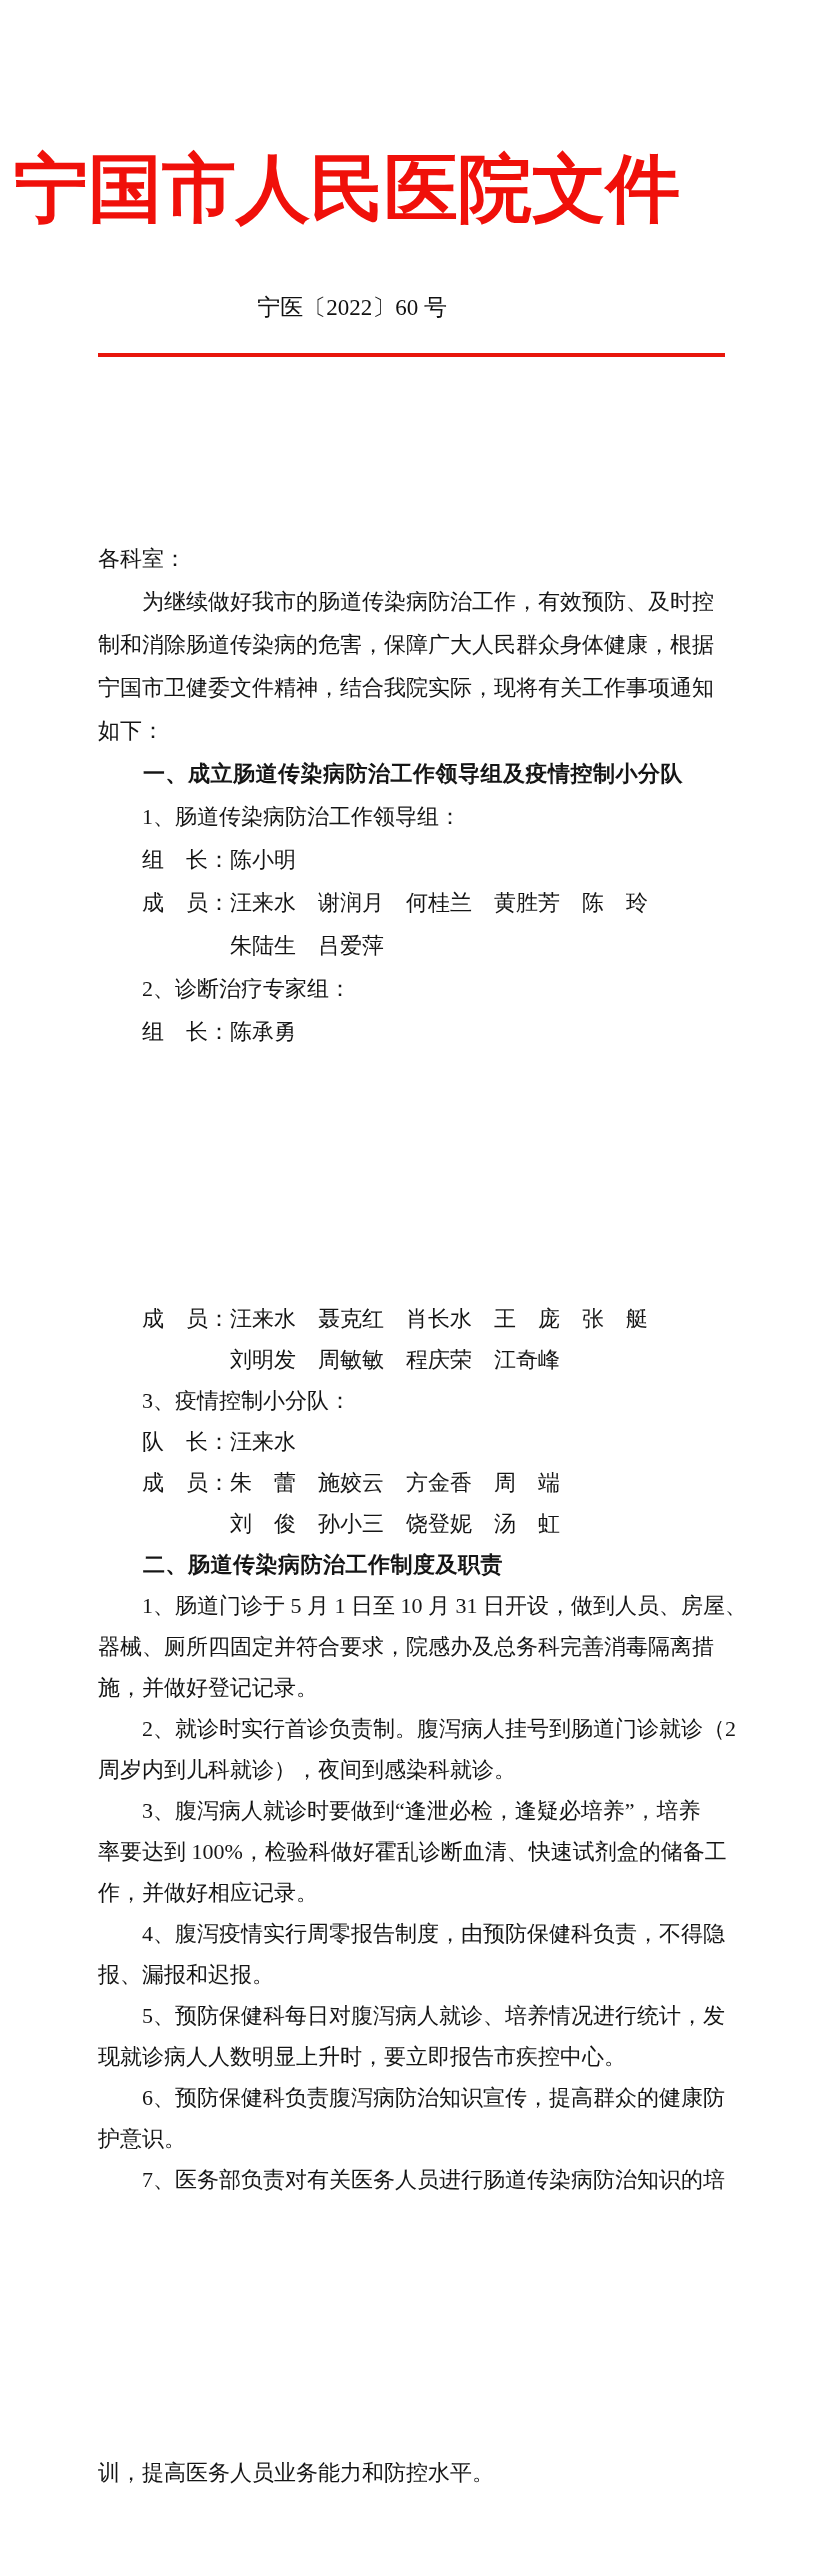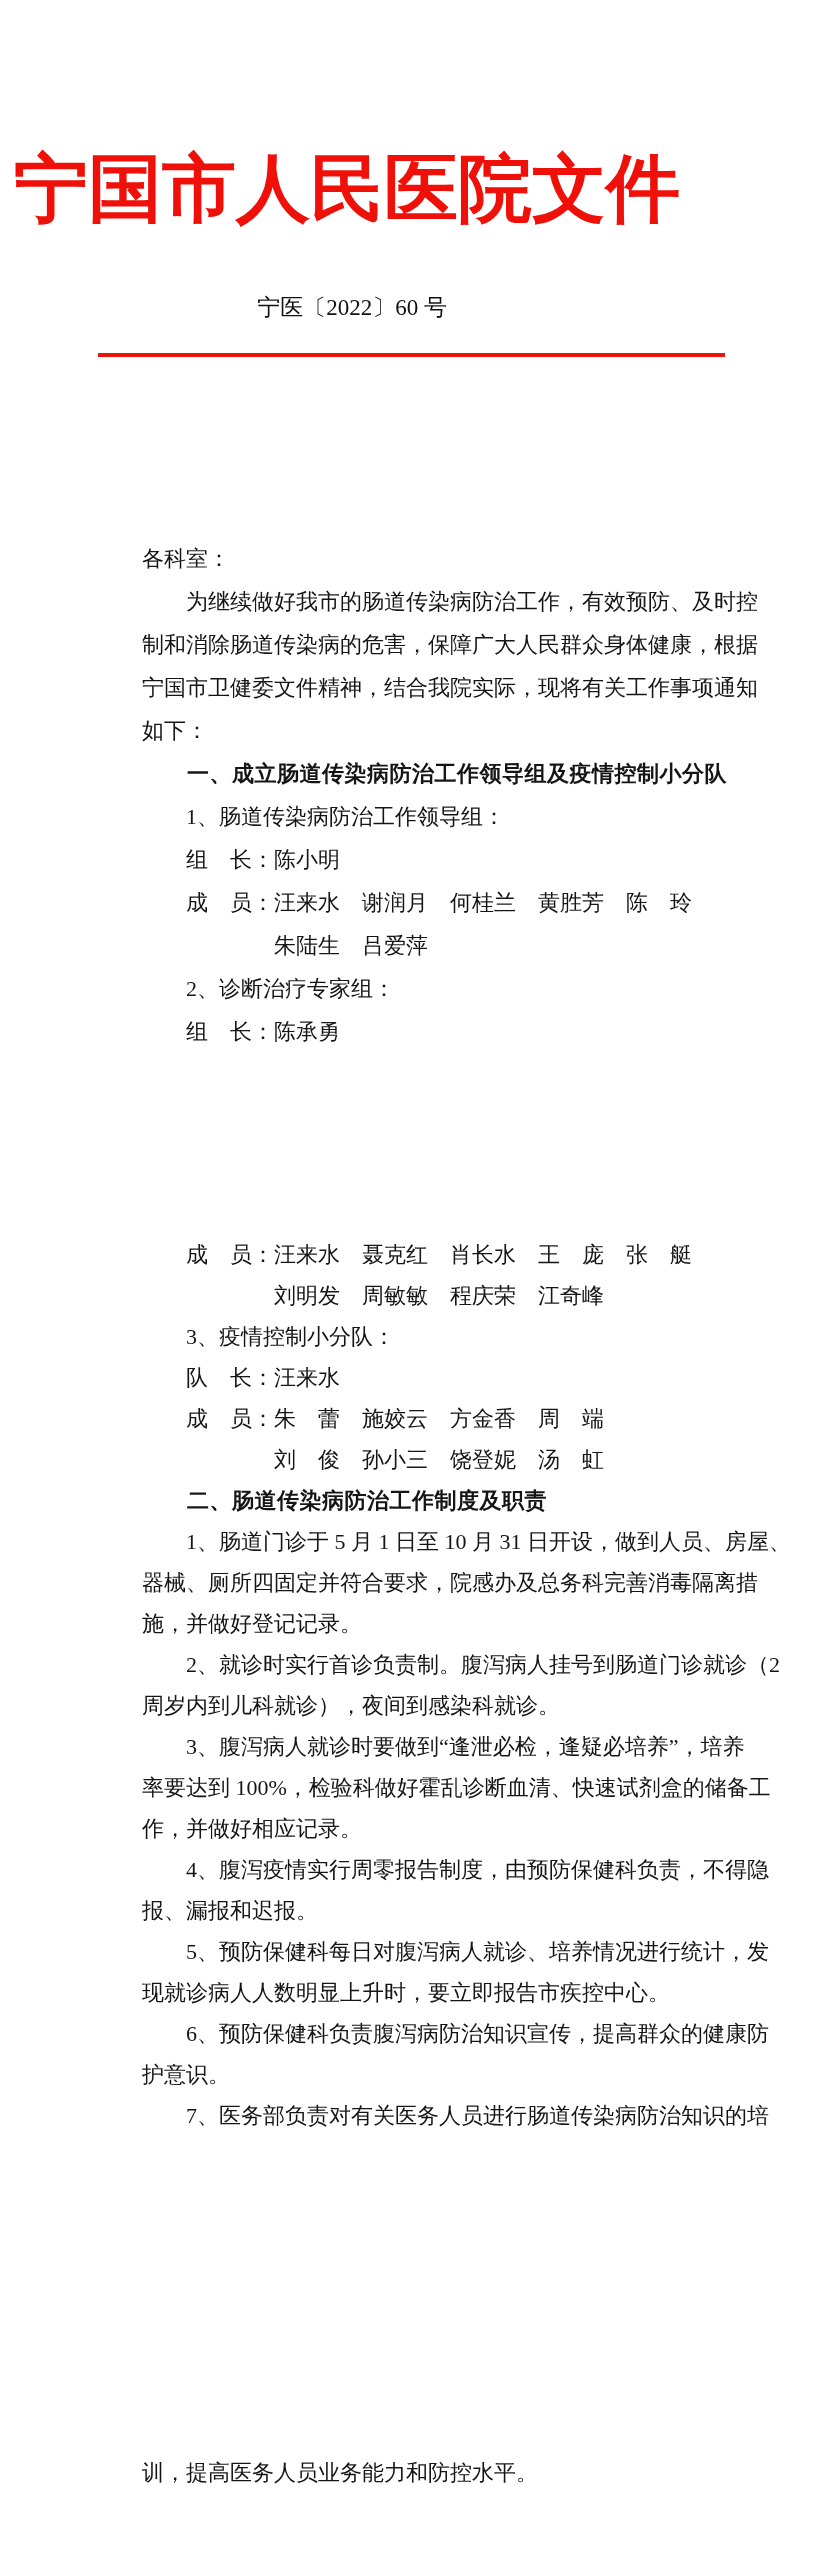--- a/index.html
+++ b/index.html
@@ -57,25 +57,25 @@
   .body-block{
     position:absolute;
     left:98px;
     width:626px;
     font-size:22px;
     color:#151515;
     white-space:pre;
   }
   .block-page1{ top:537px; }
   .block-page1 .bodyline{ line-height:43px; height:43px; }
-  .block-page2{ top:1234px; }
+  .block-page2{ top:1298px; }
   .block-page2 .bodyline{ line-height:41px; height:41px; }
   .block-page3{ top:2452px;font-family:Liberation Serif, serif; }
   .block-page3 .bodyline{ line-height:41px; height:41px; }
-  .bodyline{ white-space:pre;margin-left:44px; }
+  .bodyline{ white-space:pre; }
   .bold-heading{
     font-weight:bold;
     font-family:Liberation Sans, sans-serif;
     letter-spacing:0.5px;
   }
 </style>
 </head>
 <body>
 
 <div class="page">

